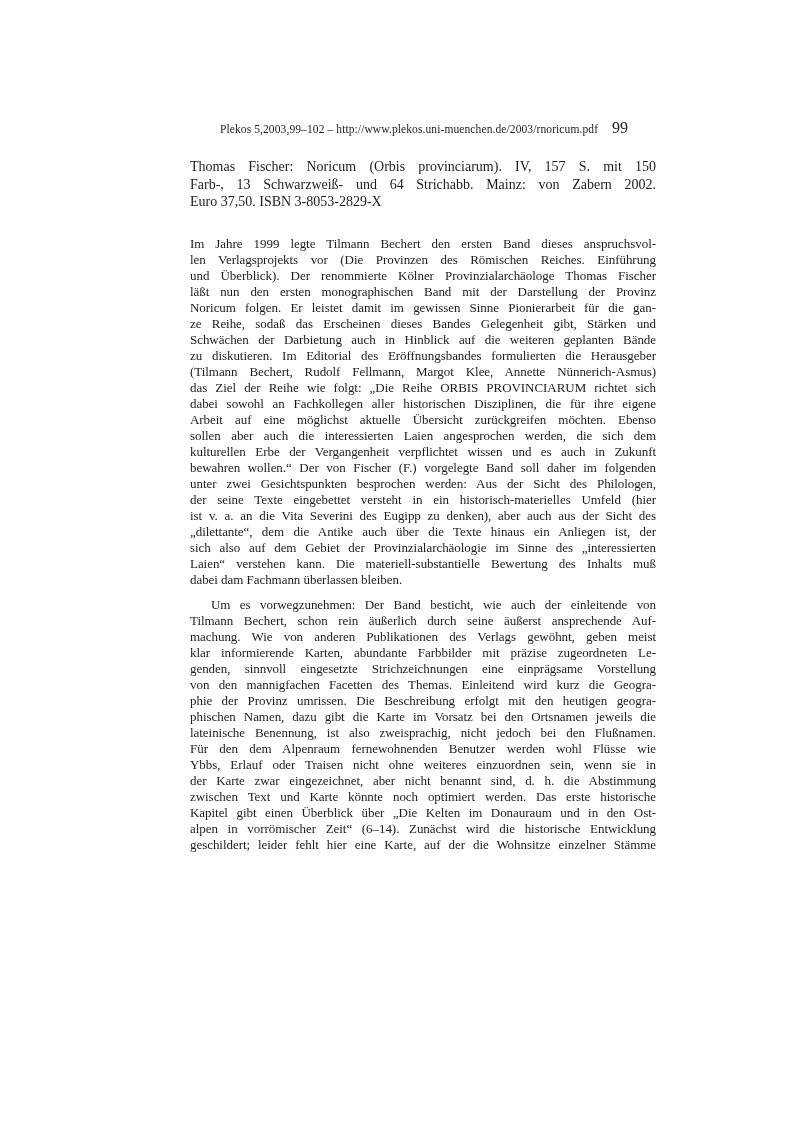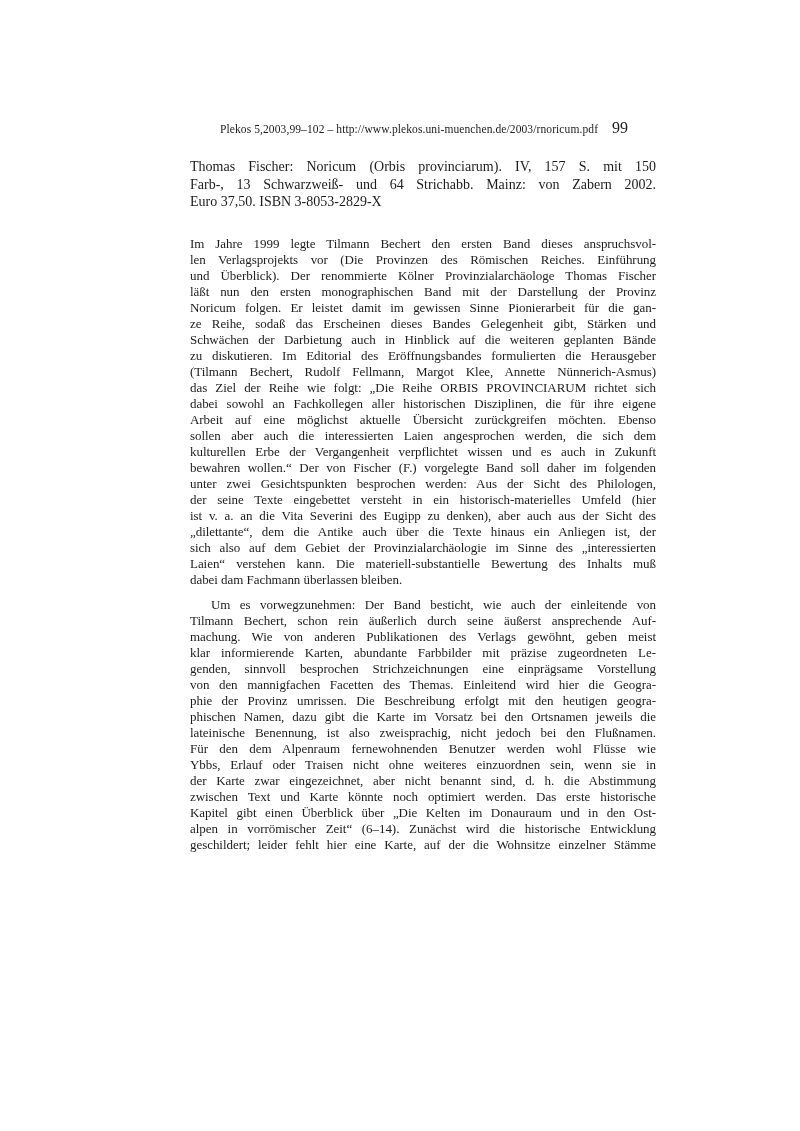--- a/index.html
+++ b/index.html
@@ -112,22 +112,22 @@
       <div class="line">der seine Texte eingebettet versteht in ein historisch-materielles Umfeld (hier</div>
       <div class="line"><span class="">ist v. a. an die </span><span class="italic">Vita Severini</span><span class=""> des Eugipp zu denken), aber auch aus der Sicht des</span></div>
       <div class="line">„dilettante“, dem die Antike auch über die Texte hinaus ein Anliegen ist, der</div>
       <div class="line">sich also auf dem Gebiet der Provinzialarchäologie im Sinne des „interessierten</div>
       <div class="line">Laien“ verstehen kann. Die materiell-substantielle Bewertung des Inhalts muß</div>
       <div class="line last">dabei dam Fachmann überlassen bleiben.</div>
       <div class="line indent">Um es vorwegzunehmen: Der Band besticht, wie auch der einleitende von</div>
       <div class="line">Tilmann Bechert, schon rein äußerlich durch seine äußerst ansprechende Auf-</div>
       <div class="line">machung. Wie von anderen Publikationen des Verlags gewöhnt, geben meist</div>
       <div class="line">klar informierende Karten, abundante Farbbilder mit präzise zugeordneten Le-</div>
-      <div class="line">genden, sinnvoll besprochen Strichzeichnungen eine einprägsame Vorstellung</div>
-      <div class="line">von den mannigfachen Facetten des Themas. Einleitend wird hier die Geogra-</div>
+      <div class="line">genden, sinnvoll eingesetzte Strichzeichnungen eine einprägsame Vorstellung</div>
+      <div class="line">von den mannigfachen Facetten des Themas. Einleitend wird kurz die Geogra-</div>
       <div class="line">phie der Provinz umrissen. Die Beschreibung erfolgt mit den heutigen geogra-</div>
       <div class="line">phischen Namen, dazu gibt die Karte im Vorsatz bei den Ortsnamen jeweils die</div>
       <div class="line">lateinische Benennung, ist also zweisprachig, nicht jedoch bei den Flußnamen.</div>
       <div class="line">Für den dem Alpenraum fernewohnenden Benutzer werden wohl Flüsse wie</div>
       <div class="line">Ybbs, Erlauf oder Traisen nicht ohne weiteres einzuordnen sein, wenn sie in</div>
       <div class="line">der Karte zwar eingezeichnet, aber nicht benannt sind, d. h. die Abstimmung</div>
       <div class="line">zwischen Text und Karte könnte noch optimiert werden. Das erste historische</div>
       <div class="line">Kapitel gibt einen Überblick über „Die Kelten im Donauraum und in den Ost-</div>
       <div class="line">alpen in vorrömischer Zeit“ (6–14). Zunächst wird die historische Entwicklung</div>
       <div class="line">geschildert; leider fehlt hier eine Karte, auf der die Wohnsitze einzelner Stämme</div>

